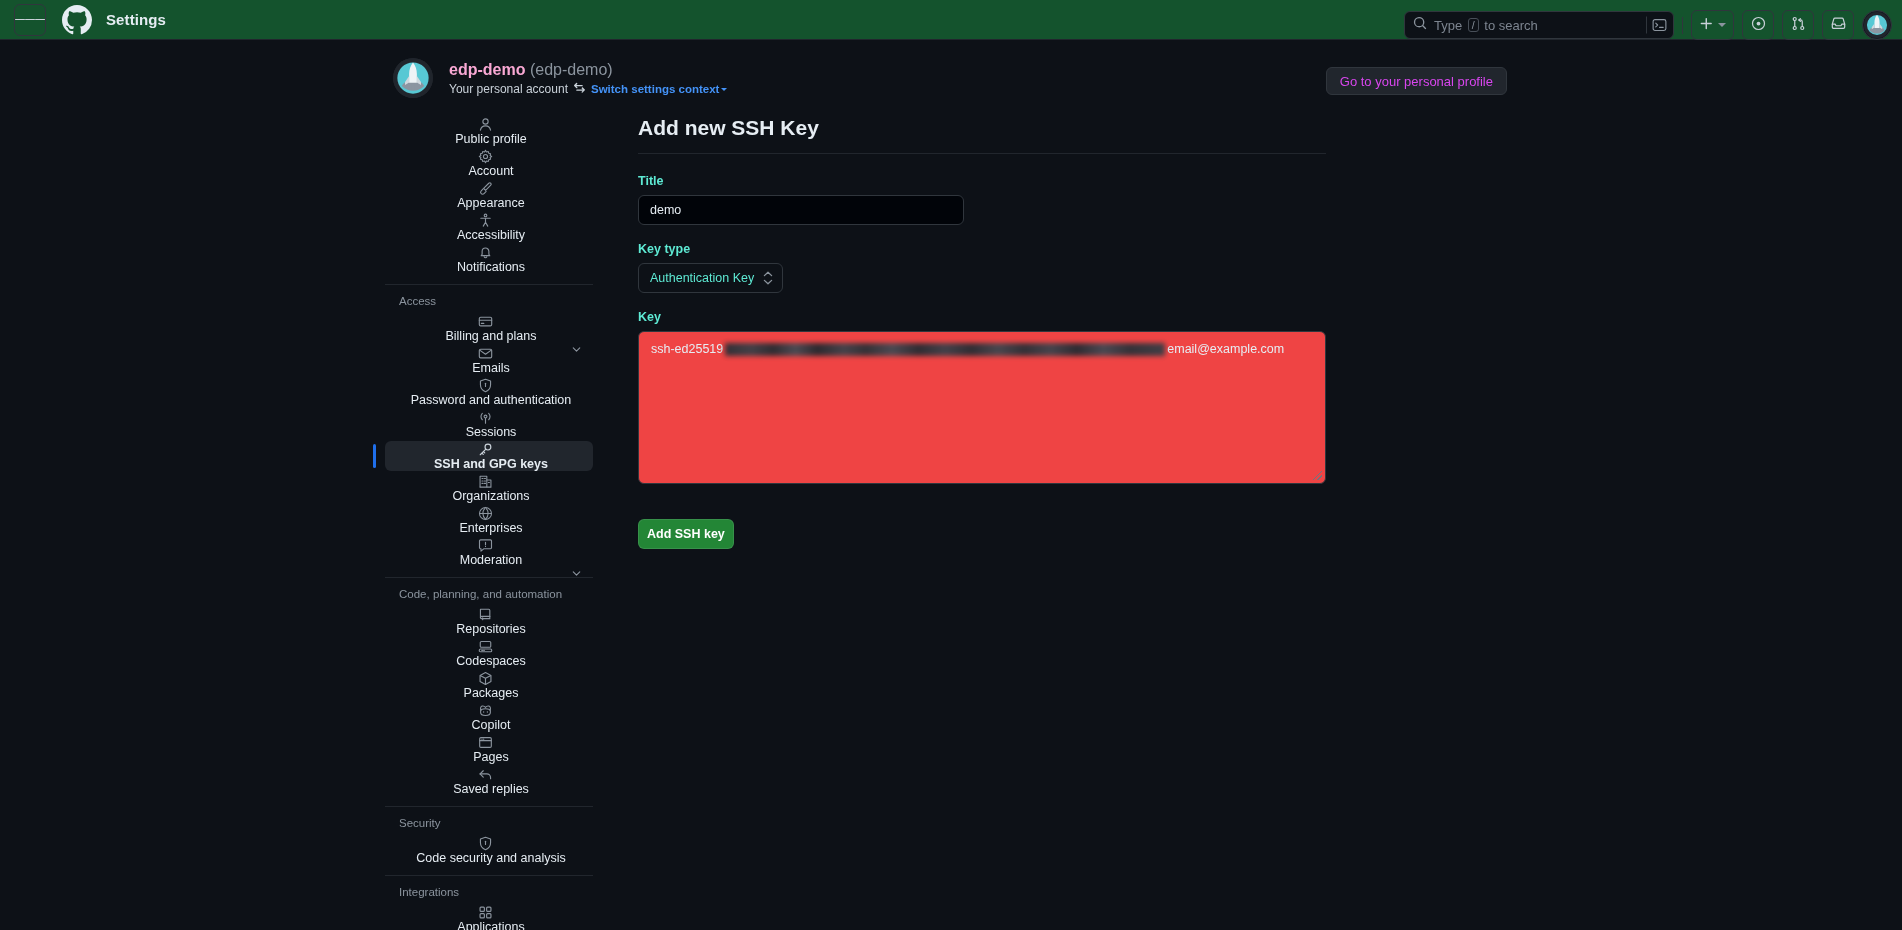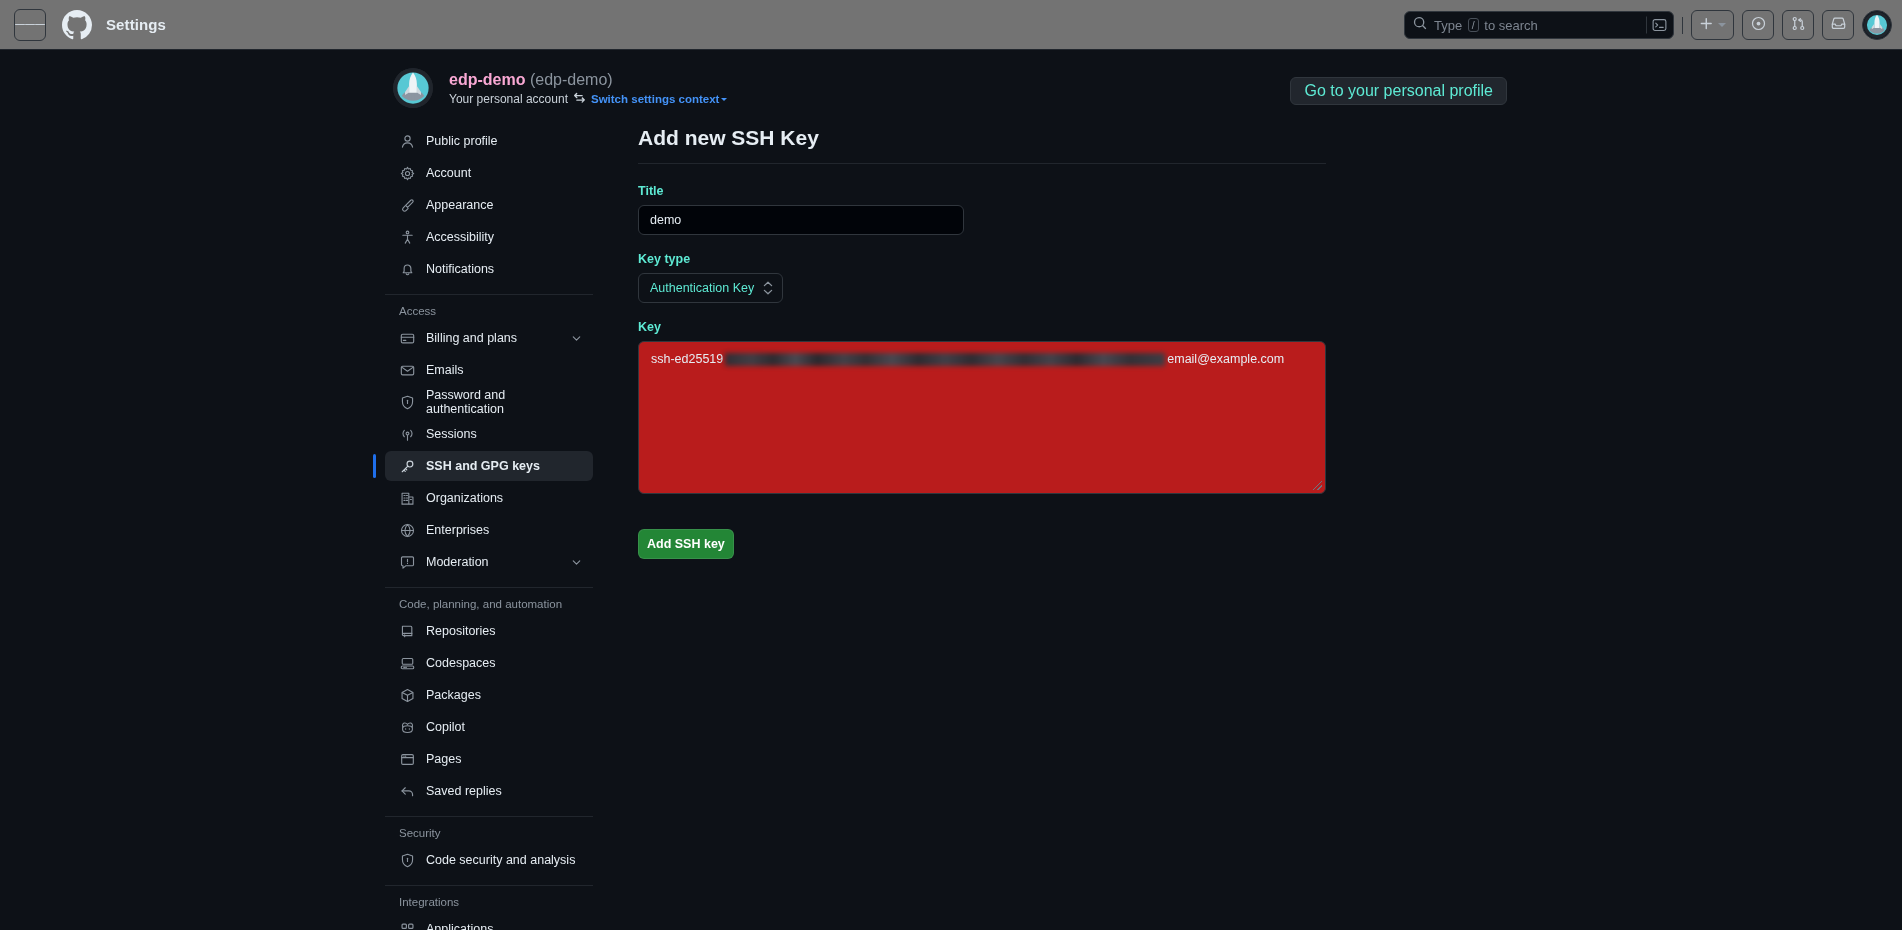--- a/index.html
+++ b/index.html
@@ -7,22 +7,22 @@
     margin: 0; padding: 0;
     width: 1902px; height: 930px;
     background: #0d1117;
     font-family: "Liberation Sans", sans-serif;
     color: #e6edf3;
     overflow: hidden;
   }
 
   
   .header {
-    height: 50px;
-    background: #737373;
+    height: 40px;
+    background: #14532d;
     border-bottom: 1px solid #21262d;
     display: flex;
     align-items: center;
     padding: 0 14px;
     position: relative;
   }
   .hamburger {
     width: 32px; height: 32px;
     border: 1px solid #30363d;
     border-radius: 6px;
@@ -121,21 +121,21 @@
     width: 0; height: 0;
     border-left: 3.5px solid transparent; border-right: 3.5px solid transparent;
     border-top: 3.5px solid #4493f8;
     display: inline-block; margin-left: 2px; vertical-align: middle;
   }
   .profile-btn {
     position: absolute; right: 395px; top: 27px;
     height: 28px;
     border: 1px solid #30363d; border-radius: 6px;
     background: #21262d;
-    color: #5eead4; font-size: 16px;
+    color: #d946ef; font-size: 13px;
     padding: 0 13px;
     display: flex; align-items: center;
     cursor: pointer;
   }
 
   
   .layout {
     display: flex;
     padding-left: 385px;
     padding-right: 320px;
@@ -146,20 +146,21 @@
   .nav-item {
     display: flex; align-items: center;
     height: 30px;
     padding: 0 10px 0 14px;
     border-radius: 6px;
     font-size: 12.5px;
     color: #e6edf3;
     cursor: pointer;
     position: relative;
     margin-bottom: 2px;
+    flex-direction: column;
   }
   .nav-item .ico {
     width: 16px; height: 16px; flex: 0 0 16px;
     margin-right: 11px;
     display: flex; align-items: center; justify-content: center;
     color: #8b949e;
   }
   .nav-item.selected {
     background: #21262d;
     font-weight: bold;
@@ -216,21 +217,21 @@
     background: #0d1117;
     border: 1px solid #30363d;
     border-radius: 6px;
     padding: 0 9px 0 11px;
     cursor: pointer;
   }
   .select-wrap .sel-text { font-size: 12.5px; color: #5eead4; margin-right: 9px; }
   .updown { display: flex; flex-direction: column; gap: 2px; color: #8b949e; }
   .key-area {
     width: 688px; height: 153px;
-    background: #b91c1c;
+    background: #ef4444;
     border: 1px solid #30363d;
     border-radius: 6px;
     position: relative;
     padding: 10px 12px;
     overflow: hidden;
   }
   .key-line {
     font-size: 12.5px;
     color: #e6edf3;
     white-space: nowrap;

